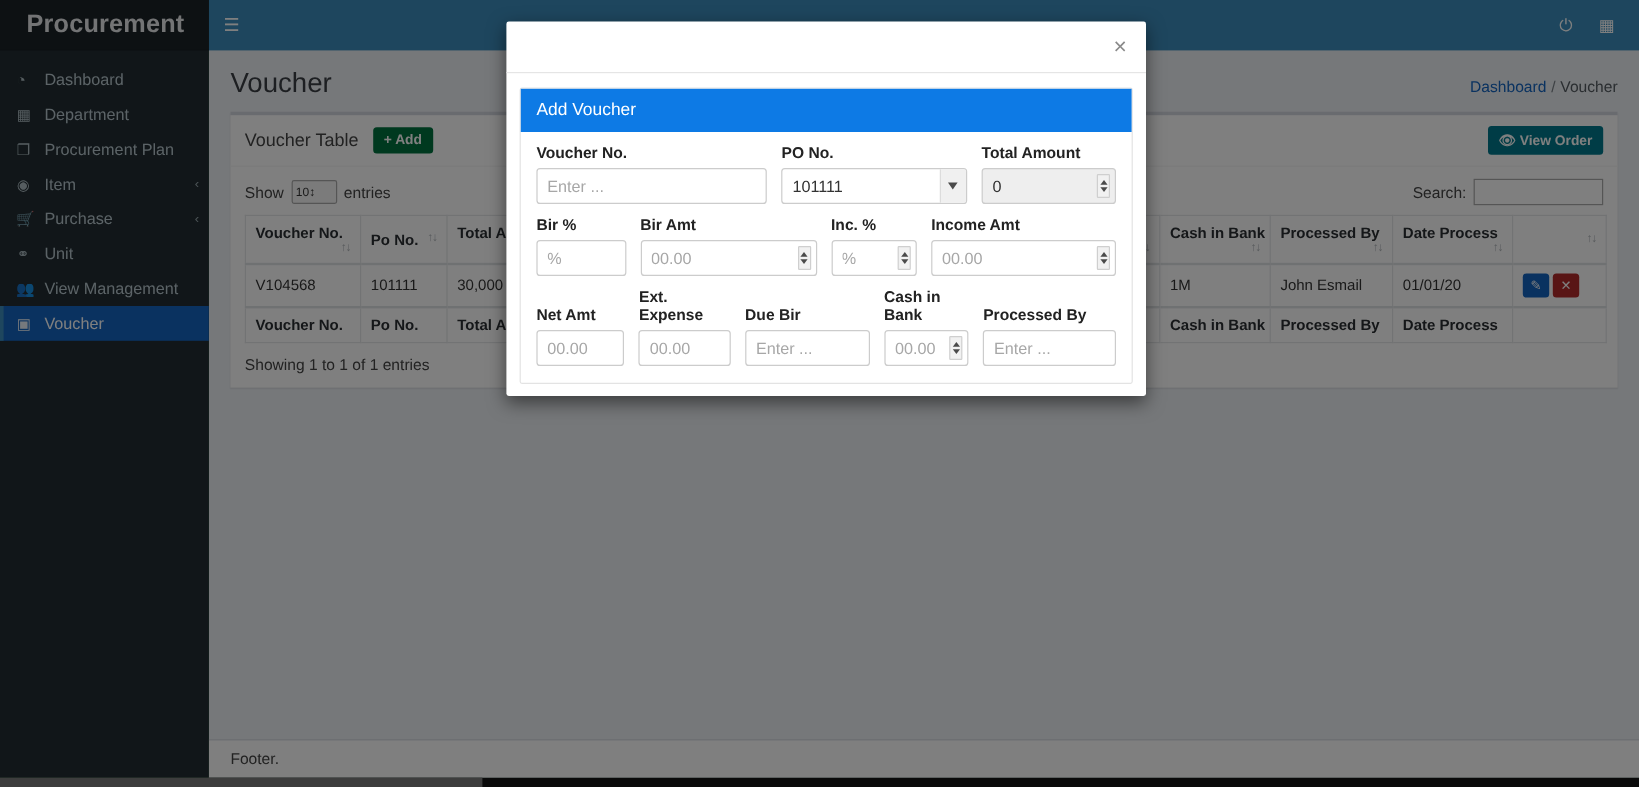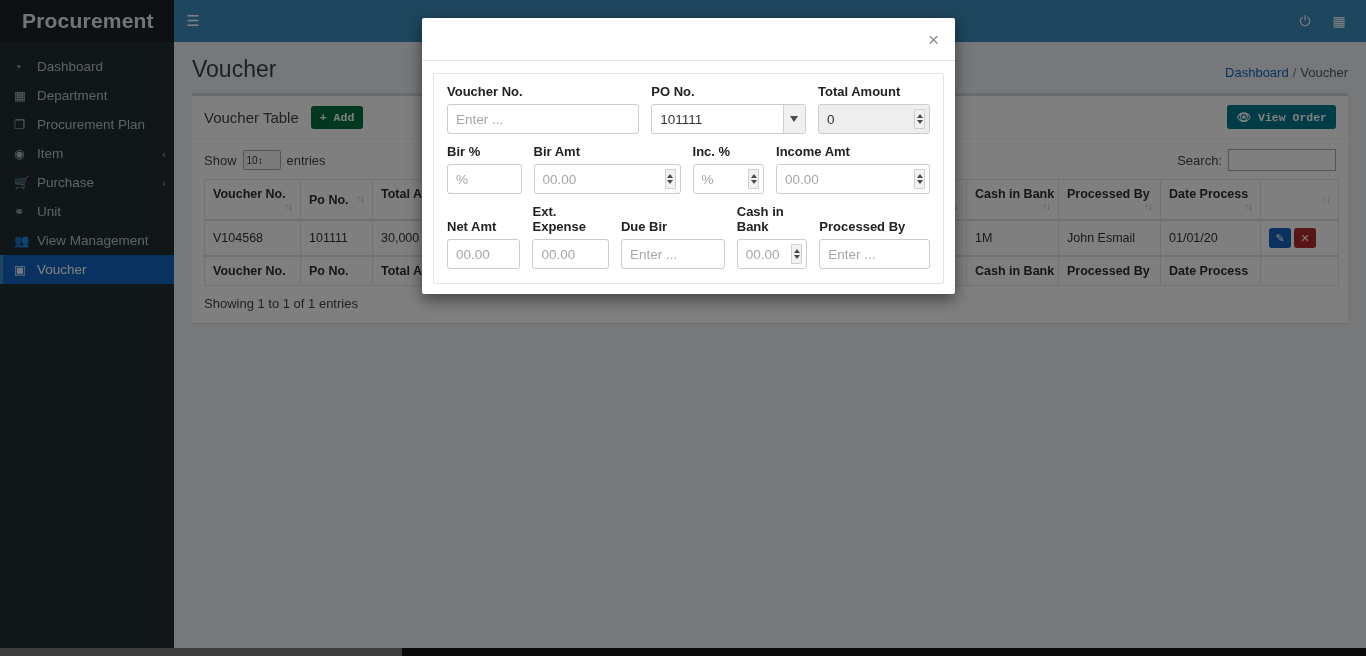--- a/index.html
+++ b/index.html
@@ -169,21 +169,21 @@
     color: #444;
   }
   .btn {
     border: none;
     border-radius: 3px;
     font-size: 11.5px;
     font-weight: bold;
     padding: 5px 9px;
     color: #fff;
     cursor: pointer;
-    font-family: Liberation Mono, monospace;
+    font-family: Liberation Sans, sans-serif;
   }
   .btn-green { background: #00733e; margin-left: 12px; }
   .btn-teal  { background: #00798c; margin-left: auto; }
 
   .box-body { padding: 8px 12px 10px 12px; }
   .dt-top {
     display: flex;
     align-items: center;
     justify-content: space-between;
     padding: 2px 0 8px 0;
@@ -584,30 +584,34 @@
             </tr>
           </tfoot>
         </table>
 
         <div class="dt-bottom">
           <span>Showing 1 to 1 of 1 entries</span>
         </div>
       </div>
     </div>
 
+    <div class="footer">
+      <span>Footer.</span>
+    </div>
   </div>
 
   <div class="overlay"></div>
 
   <div class="modal">
     <div class="modal-head">
       <button class="modal-x">×</button>
     </div>
     <div class="modal-body">
       <div class="panel">
+        <div class="panel-head">Add Voucher</div>
         <div class="panel-body">
 
           <div class="frow">
             <div class="fgrp" style="width:194px">
               <label class="flabel">Voucher No.</label>
               <input class="fin" type="text" placeholder="Enter ..." style="">
             </div>
             <div class="fgrp" style="width:156px">
               <label class="flabel">PO No.</label>
               <span class="selwrap">

